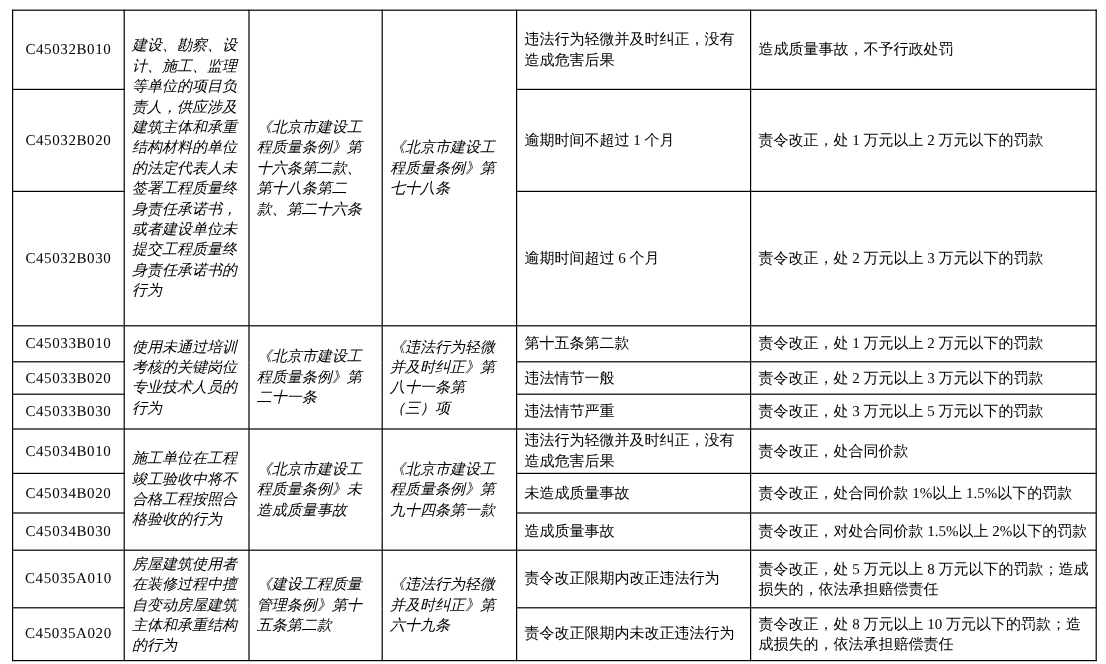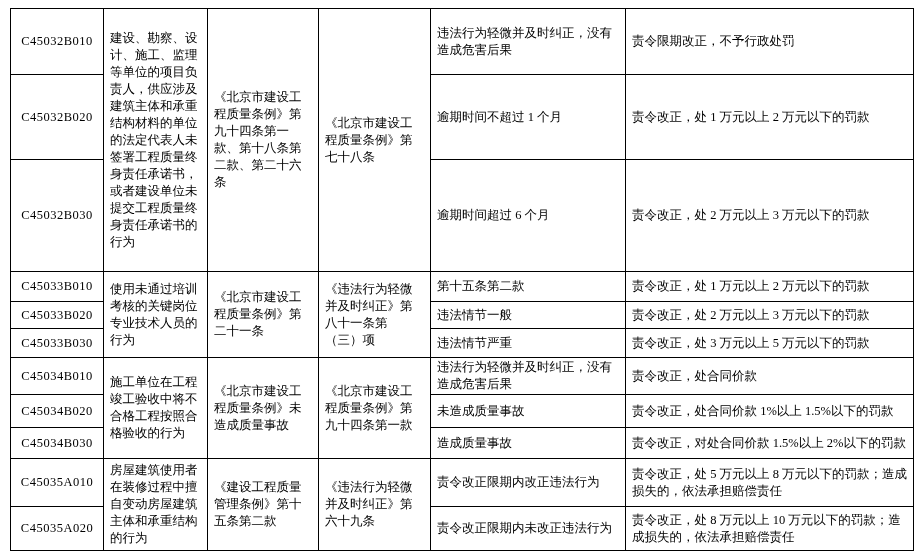--- a/index.html
+++ b/index.html
@@ -33,44 +33,45 @@
     word-break: break-all;
   }
   td.code-cell {
     text-align: center;
     padding: 1px 2px;
     font-size: 12px;
     letter-spacing: 0.5px;
   }
   td.behavior-cell, td.legal-cell {
     padding: 1px 5px;
+    font-style: italic;
   }
 </style>
 </head>
 <body>
 
 <div class="page">
   <table class="doc-table">
     <colgroup>
       <col style="width:93px">
       <col style="width:104px">
       <col style="width:111px">
       <col style="width:112px">
       <col style="width:195px">
       <col style="width:288px">
     </colgroup>
     <tbody>
 
       <tr style="height:66px">
         <td class="code-cell">C45032B010</td>
         <td class="behavior-cell" rowspan="3">建设、勘察、设计、施工、监理等单位的项目负责人，供应涉及建筑主体和承重结构材料的单位的法定代表人未签署工程质量终身责任承诺书，或者建设单位未提交工程质量终身责任承诺书的行为</td>
-        <td class="legal-cell" rowspan="3">《北京市建设工程质量条例》第九十四条第一款、第十八条第二款、第二十六条</td>
+        <td class="legal-cell" rowspan="3">《北京市建设工程质量条例》第十六条第二款、第十八条第二款、第二十六条</td>
         <td class="legal-cell" rowspan="3">《北京市建设工程质量条例》第七十八条</td>
         <td>违法行为轻微并及时纠正，没有造成危害后果</td>
-        <td>责令限期改正，不予行政处罚</td>
+        <td>造成质量事故，不予行政处罚</td>
       </tr>
       <tr style="height:85px">
         <td class="code-cell">C45032B020</td>
         <td>逾期时间不超过 1 个月</td>
         <td>责令改正，处 1 万元以上 2 万元以下的罚款</td>
       </tr>
       <tr style="height:112px">
         <td class="code-cell">C45032B030</td>
         <td>逾期时间超过 6 个月</td>
         <td>责令改正，处 2 万元以上 3 万元以下的罚款</td>

